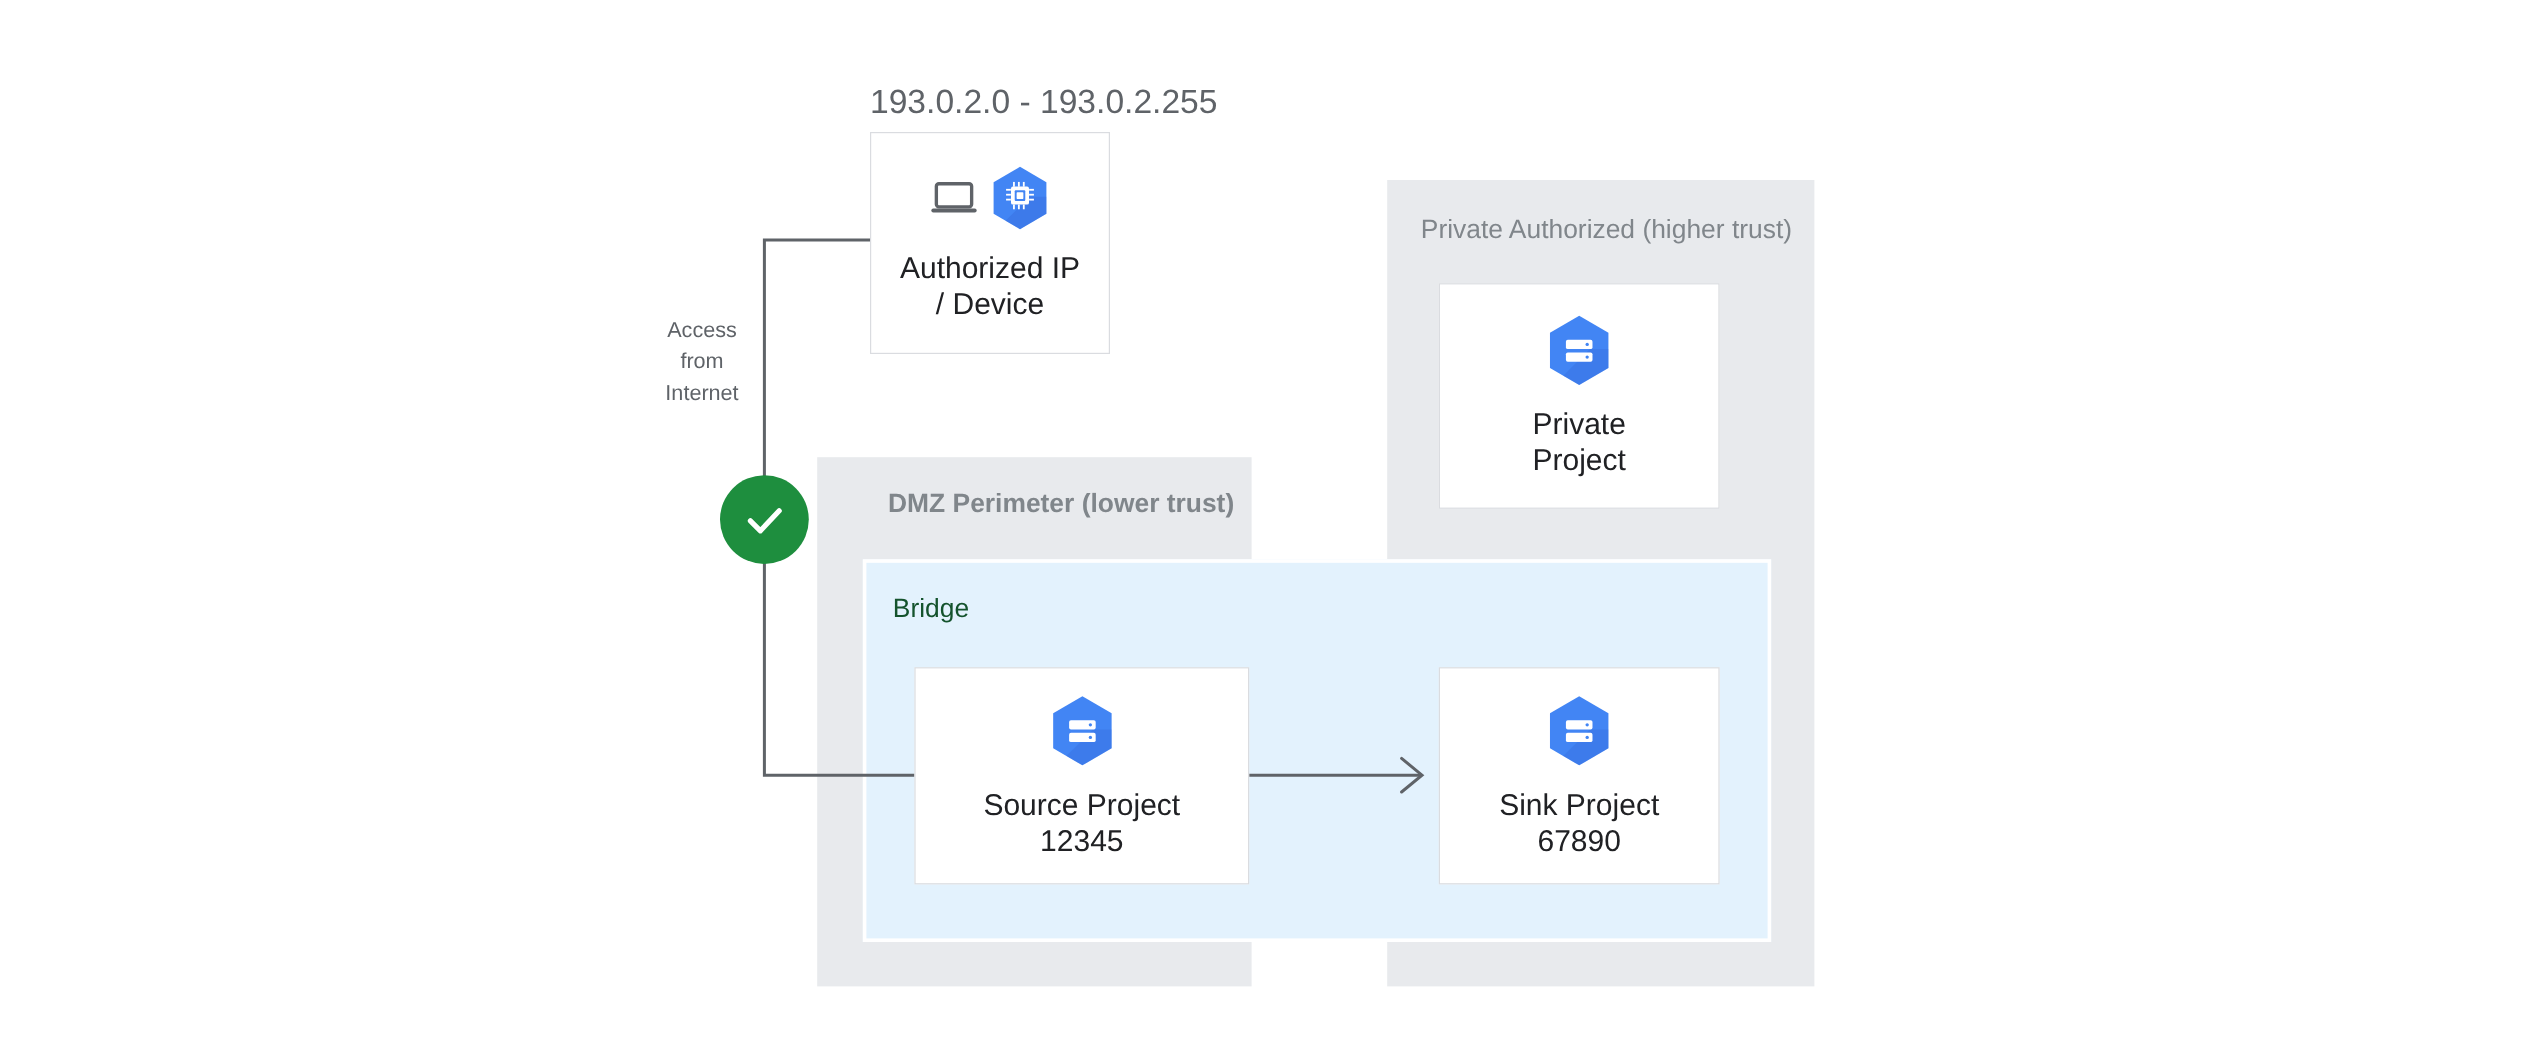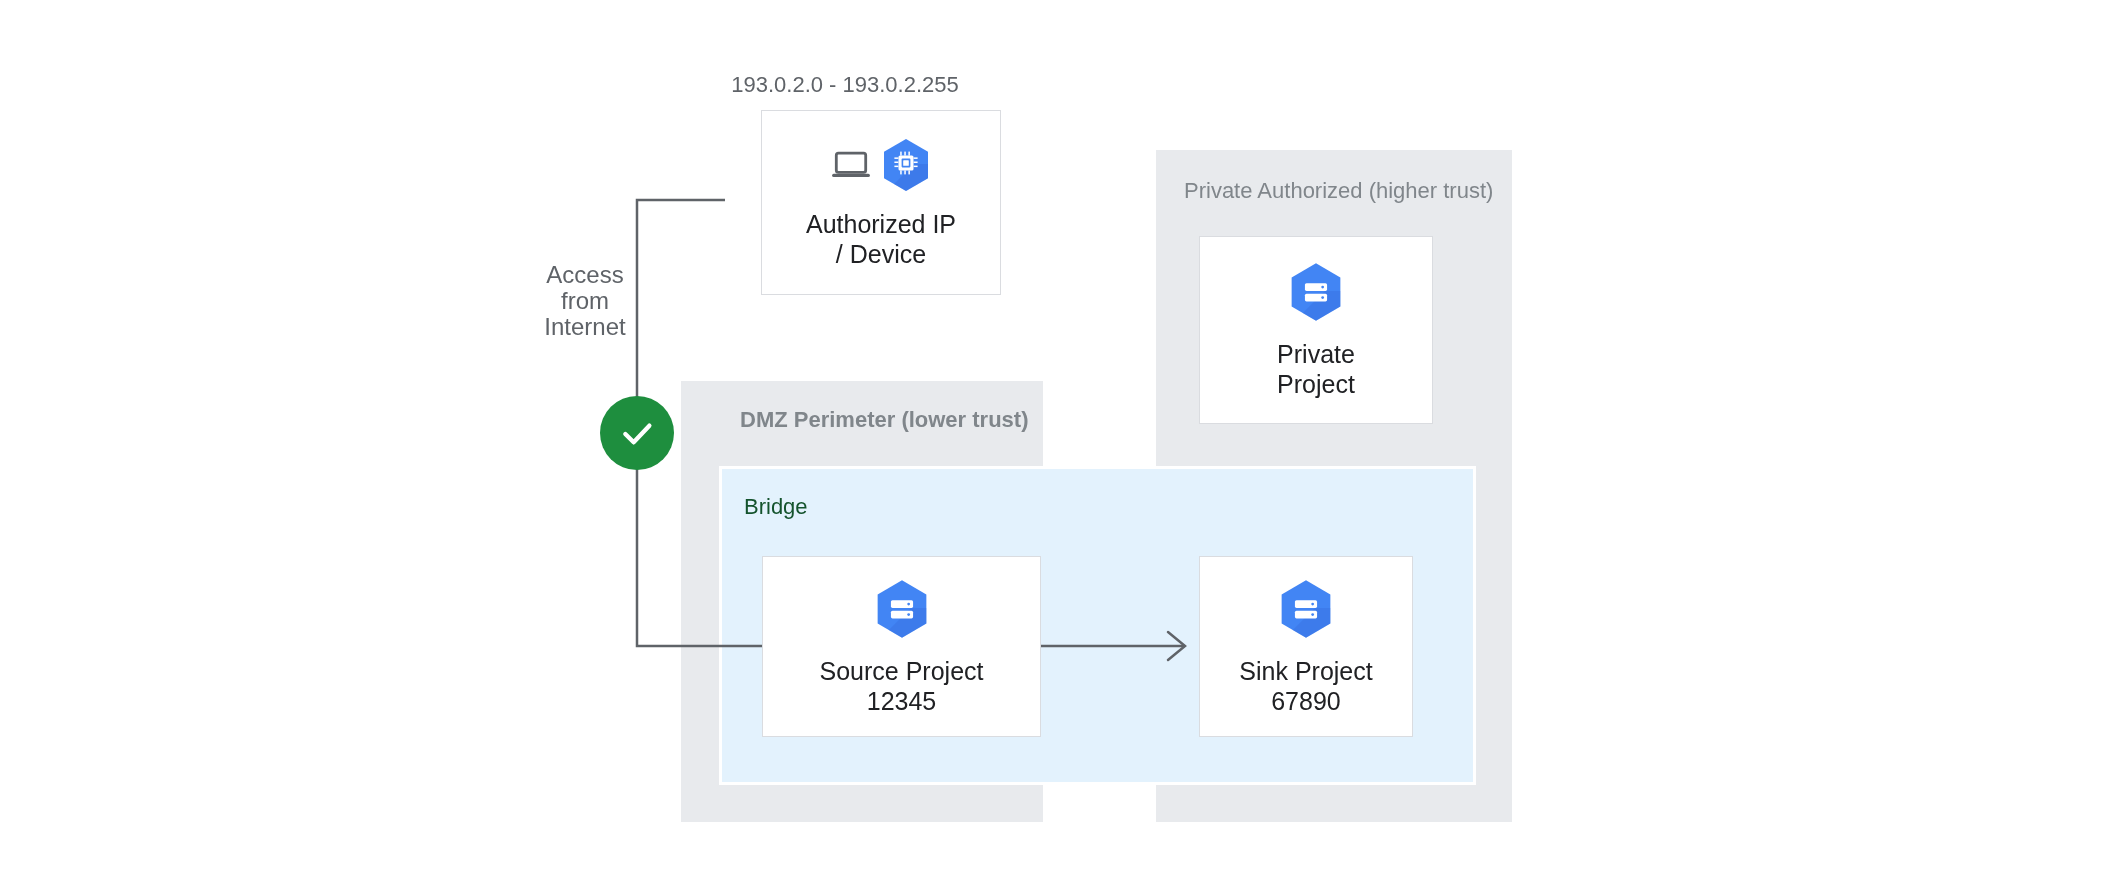--- a/index.html
+++ b/index.html
@@ -73,31 +73,31 @@
     font-size: 25px;
     line-height: 30px;
     text-align: center;
     white-space: pre-line;
   }
 
   
   .caption {
     position: absolute;
     color: #5f6368;
-    font-size: 22px;
+    font-size: 28px;
     line-height: 26px;
     text-align: center;
     white-space: nowrap;
   }
 
   
   .edge-label {
     position: absolute;
     color: #5f6368;
-    font-size: 24px;
+    font-size: 18px;
     line-height: 26px;
     text-align: center;
     white-space: pre-line;
   }
 
   
   .wires {
     position: absolute;
     left: 0;
     top: 0;
@@ -138,21 +138,21 @@
   </svg>
 
   <div class="perimeter-label" style="left:740px; top:407px;font-weight:bold;">DMZ Perimeter (lower trust)</div>
 
   <div class="perimeter-label" style="left:1184px; top:178px;">Private Authorized (higher trust)</div>
 
   <div class="bridge-label" style="left:744px; top:494px;">Bridge</div>
 
   <div class="caption" style="left:725px; top:72px; width:240px;">193.0.2.0 - 193.0.2.255</div>
 
-  <div class="card" style="left:725px; top:110px; width:240px; height:185px;margin-left:36px;">
+  <div class="card" style="left:725px; top:110px; width:200px; height:185px;">
     <div class="card-icons">
 
       <span>
         <svg width="42" height="42" viewBox="0 0 24 24" aria-hidden="true">
           <rect x="3.6" y="5.2" width="16.8" height="11" rx="1.2" fill="none" stroke="#5f6368" stroke-width="1.6"></rect>
           <rect x="1.2" y="17" width="21.6" height="1.9" rx="0.95" fill="#5f6368"></rect>
         </svg>
       </span>
 
       <span>
@@ -234,21 +234,21 @@
             <circle cx="32" cy="23.5" r="1.25"></circle>
             <circle cx="32" cy="33" r="1.25"></circle>
           </g>
         </svg>
       </span>
     </div>
     <div class="card-label">Source Project
 12345</div>
   </div>
 
-  <div class="card" style="left:1199px; top:556px; width:214px; height:181px;">
+  <div class="card" style="left:1199px; top:556px; width:234px; height:181px;">
     <div class="card-icons">
       <span>
         <svg width="58" height="62" viewBox="0 0 52 56" aria-hidden="true">
           <polygon points="26,2 48,14.8 48,41.2 26,54 4,41.2 4,14.8" fill="#4285f4"></polygon>
           <polygon points="48,27 48,41.2 26,54 14,47 34,27" fill="#3367d6" opacity="0.3"></polygon>
           <g fill="#ffffff">
             <rect x="16" y="20" width="20" height="7" rx="1.4"></rect>
             <rect x="16" y="29.5" width="20" height="7" rx="1.4"></rect>
           </g>
           <g fill="#4285f4">

